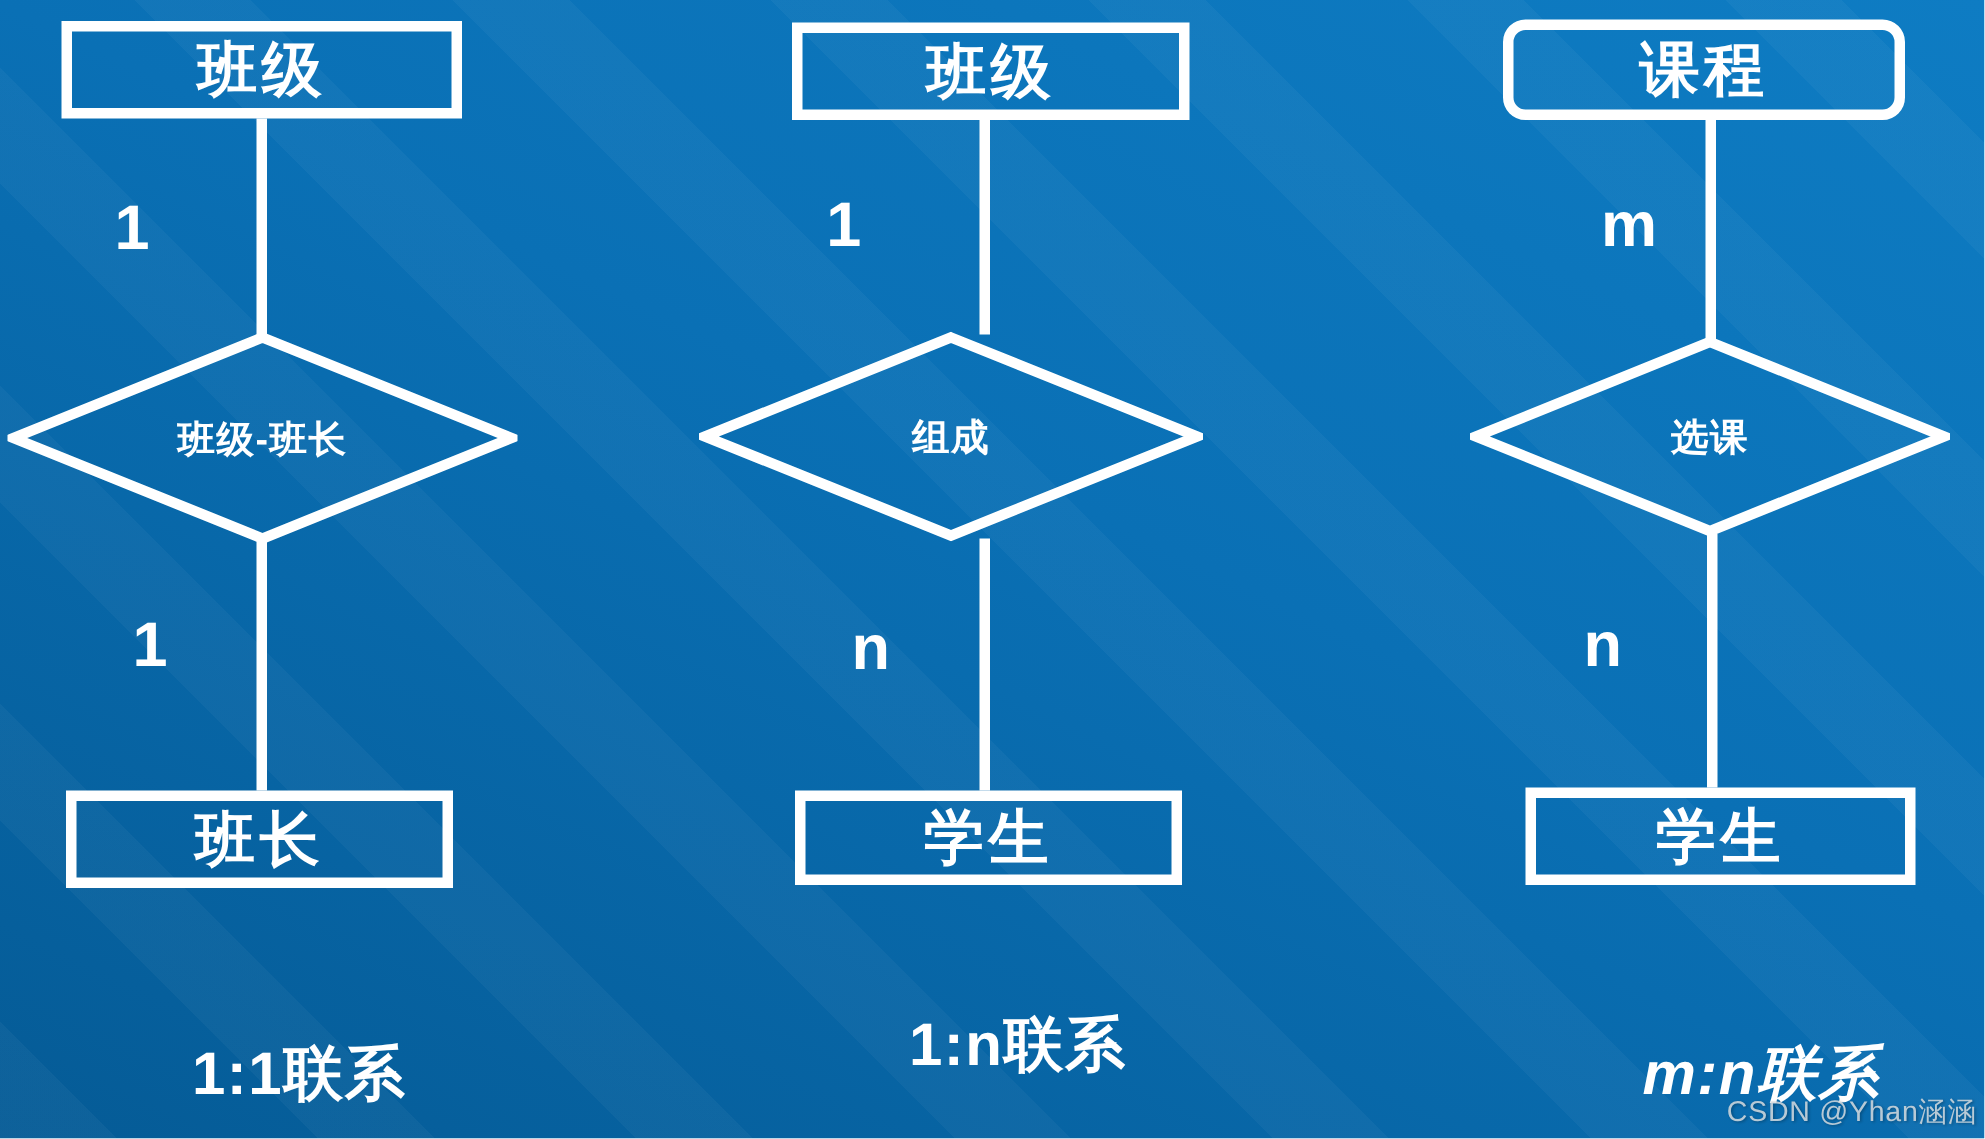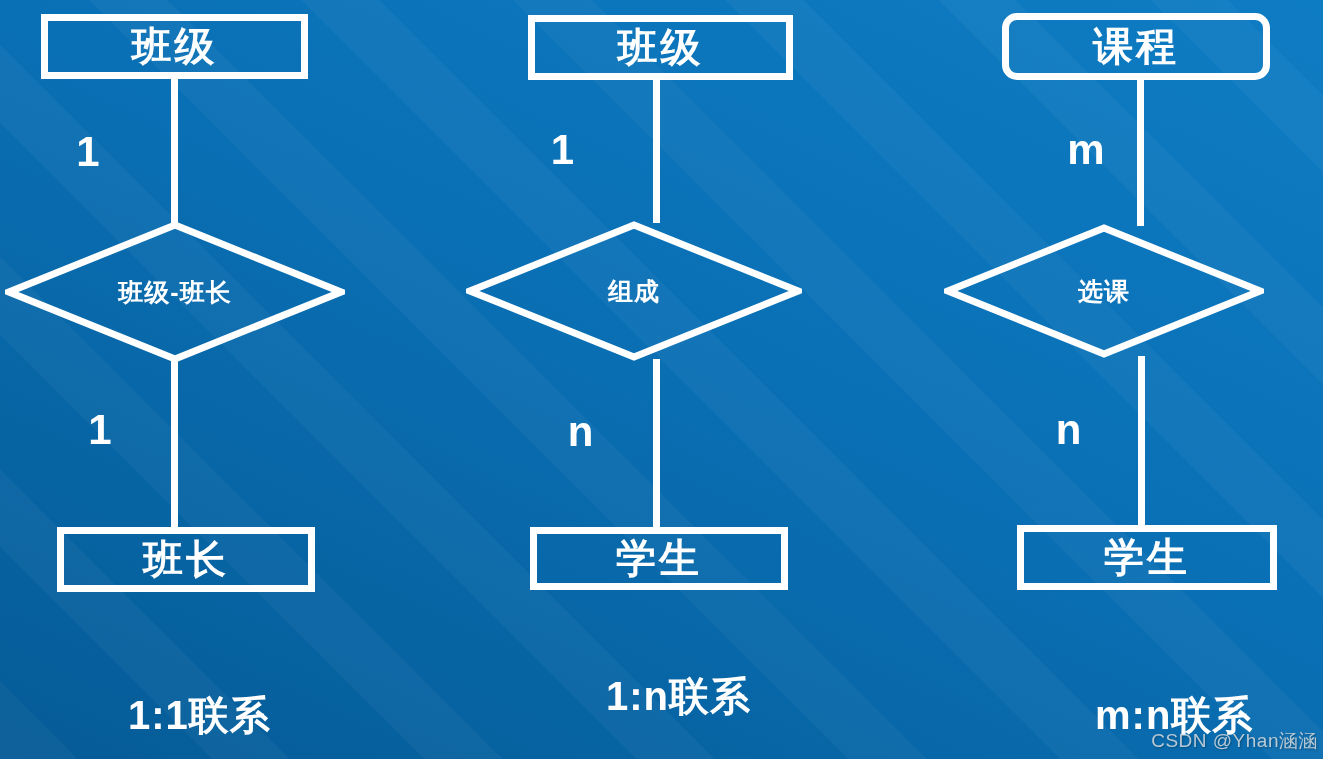--- a/index.html
+++ b/index.html
@@ -45,42 +45,42 @@
     letter-spacing: 0.5px;
   }
 
   
   .c1-etop   { left: 41px;  top: 14px;  width: 267px; height: 65px; }
   .c1-linea  { left: 171px; top: 79px;  height: 146px; }
   .c1-cardt  { left: 58px;  top: 128px; width: 60px; }
   .c1-dia    { left: 5px;   top: 221px; width: 340px; height: 142px; }
   .c1-lineb  { left: 171px; top: 361px; height: 166px; }
   .c1-cardb  { left: 70px;  top: 406px; width: 60px; }
-  .c1-ebot   { left: 57px;  top: 527px; width: 258px; height: 65px; }
+  .c1-ebot   { left: 44px;  top: 527px; width: 258px; height: 65px; }
   .c1-cap    { left: 88px;  top: 688px; }
 
   
   .c2-etop   { left: 528px; top: 15px;  width: 265px; height: 65px; }
   .c2-linea  { left: 653px; top: 80px;  height: 143px; }
   .c2-cardt  { left: 535px; top: 126px; width: 55px; }
   .c2-dia    { left: 466px; top: 221px; width: 336px; height: 140px; }
   .c2-lineb  { left: 653px; top: 359px; height: 168px; }
   .c2-cardb  { left: 553px; top: 408px; width: 55px; }
   .c2-ebot   { left: 530px; top: 527px; width: 258px; height: 63px; }
   .c2-cap    { left: 566px; top: 669px; }
 
   
   .c3-etop   { left: 1002px; top: 13px;  width: 268px; height: 67px; border-radius: 15px; }
   .c3-linea  { left: 1137px; top: 80px;  height: 146px; }
   .c3-cardt  { left: 1056px; top: 126px; width: 60px; }
-  .c3-dia    { left: 944px;  top: 224px; width: 320px; height: 134px; }
+  .c3-dia    { left: 980px;  top: 224px; width: 320px; height: 134px; }
   .c3-lineb  { left: 1138px; top: 356px; height: 169px; }
   .c3-cardb  { left: 1041px; top: 406px; width: 55px; }
   .c3-ebot   { left: 1017px; top: 525px; width: 260px; height: 65px; }
-  .c3-cap    { left: 1055px; top: 688px; }
+  .c3-cap    { left: 1055px; top: 688px; font-style: italic; }
 </style>
 </head>
 <body>
 
 <div class="canvas">
   <div class="streaks"></div>
 
   <div>
     <div class="entity c1-etop">班级</div>
     <div class="vline c1-linea"></div>

